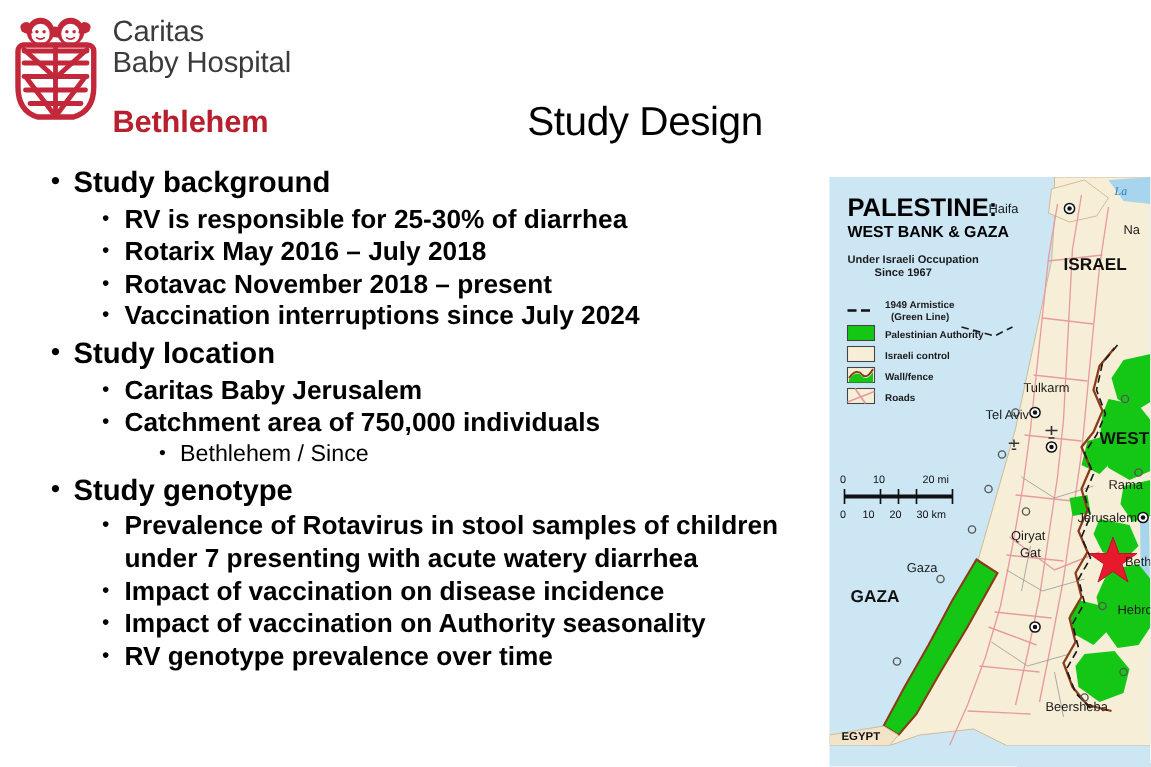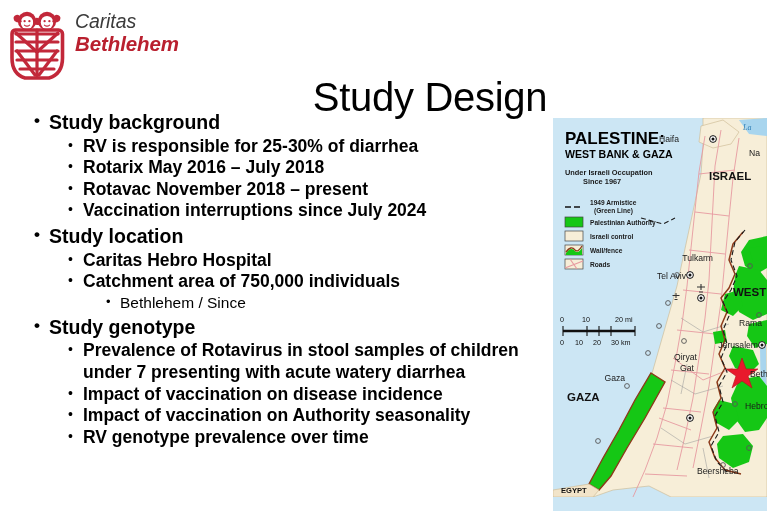--- a/index.html
+++ b/index.html
@@ -17,50 +17,50 @@
   }
 
   
   #logo-block {
     position: absolute;
     left: 8px;
     top: 8px;
     display: flex;
     align-items: flex-start;
     gap: 9px;
-    font-style: italic;
   }
   #logo-mark { width: 58px; height: 72px; display: block; }
   #logo-text {
     display: flex;
     flex-direction: column;
     line-height: 1.09;
     padding-top: 3px;
   }
   .logo-line {
     font-size: 19.5px;
     color: #3b3b3b;
     letter-spacing: -0.1px;
     white-space: nowrap;
   }
   .logo-line.brand {
     color: #b9202f;
     font-weight: bold;
     font-size: 20.5px;
     padding-top: 1px;
+    margin-top: 16px;
   }
 
   
   #slide-title {
     position: absolute;
     left: 200px;
     top: 48px;
     width: 460px;
     text-align: center;
-    font-size: 40px;
+    font-size: 27px;
     font-weight: normal;
     color: #000000;
     letter-spacing: -0.3px;
     white-space: nowrap;
   }
 
   
   #body-content {
     position: absolute;
     left: 34px;
@@ -198,20 +198,21 @@
         <line x1="8" y1="25" x2="29" y2="44"></line>
         <line x1="50" y1="25" x2="29" y2="44"></line>
         <line x1="9" y1="43" x2="27" y2="67"></line>
         <line x1="49" y1="43" x2="31" y2="67"></line>
         <line x1="29" y1="22" x2="29" y2="68"></line>
       </g>
     </g>
   </svg>
   <div id="logo-text">
     <span class="logo-line">Caritas</span>
+    <span class="logo-line">Baby Hospital</span>
     <span class="logo-line brand">Bethlehem</span>
   </div>
 </div>
 
 <h1 id="slide-title">Study Design</h1>
 
 <div id="body-content">
 
   <div class="group">
     <div class="lvl1">
@@ -236,21 +237,21 @@
     </div>
   </div>
 
   <div class="group">
     <div class="lvl1">
       <span class="dot">•</span>
       <span class="txt">Study location</span>
     </div>
     <div class="lvl2">
       <span class="dot">•</span>
-      <span class="txt">Caritas Hebro Hospital</span>
+      <span class="txt">Caritas Baby Jerusalem</span>
     </div>
     <div class="lvl2">
       <span class="dot">•</span>
       <span class="txt">Catchment area of 750,000 individuals</span>
     </div>
     <div class="lvl3">
       <span class="dot">•</span>
       <span class="txt">Bethlehem / Since</span>
     </div>
   </div>

